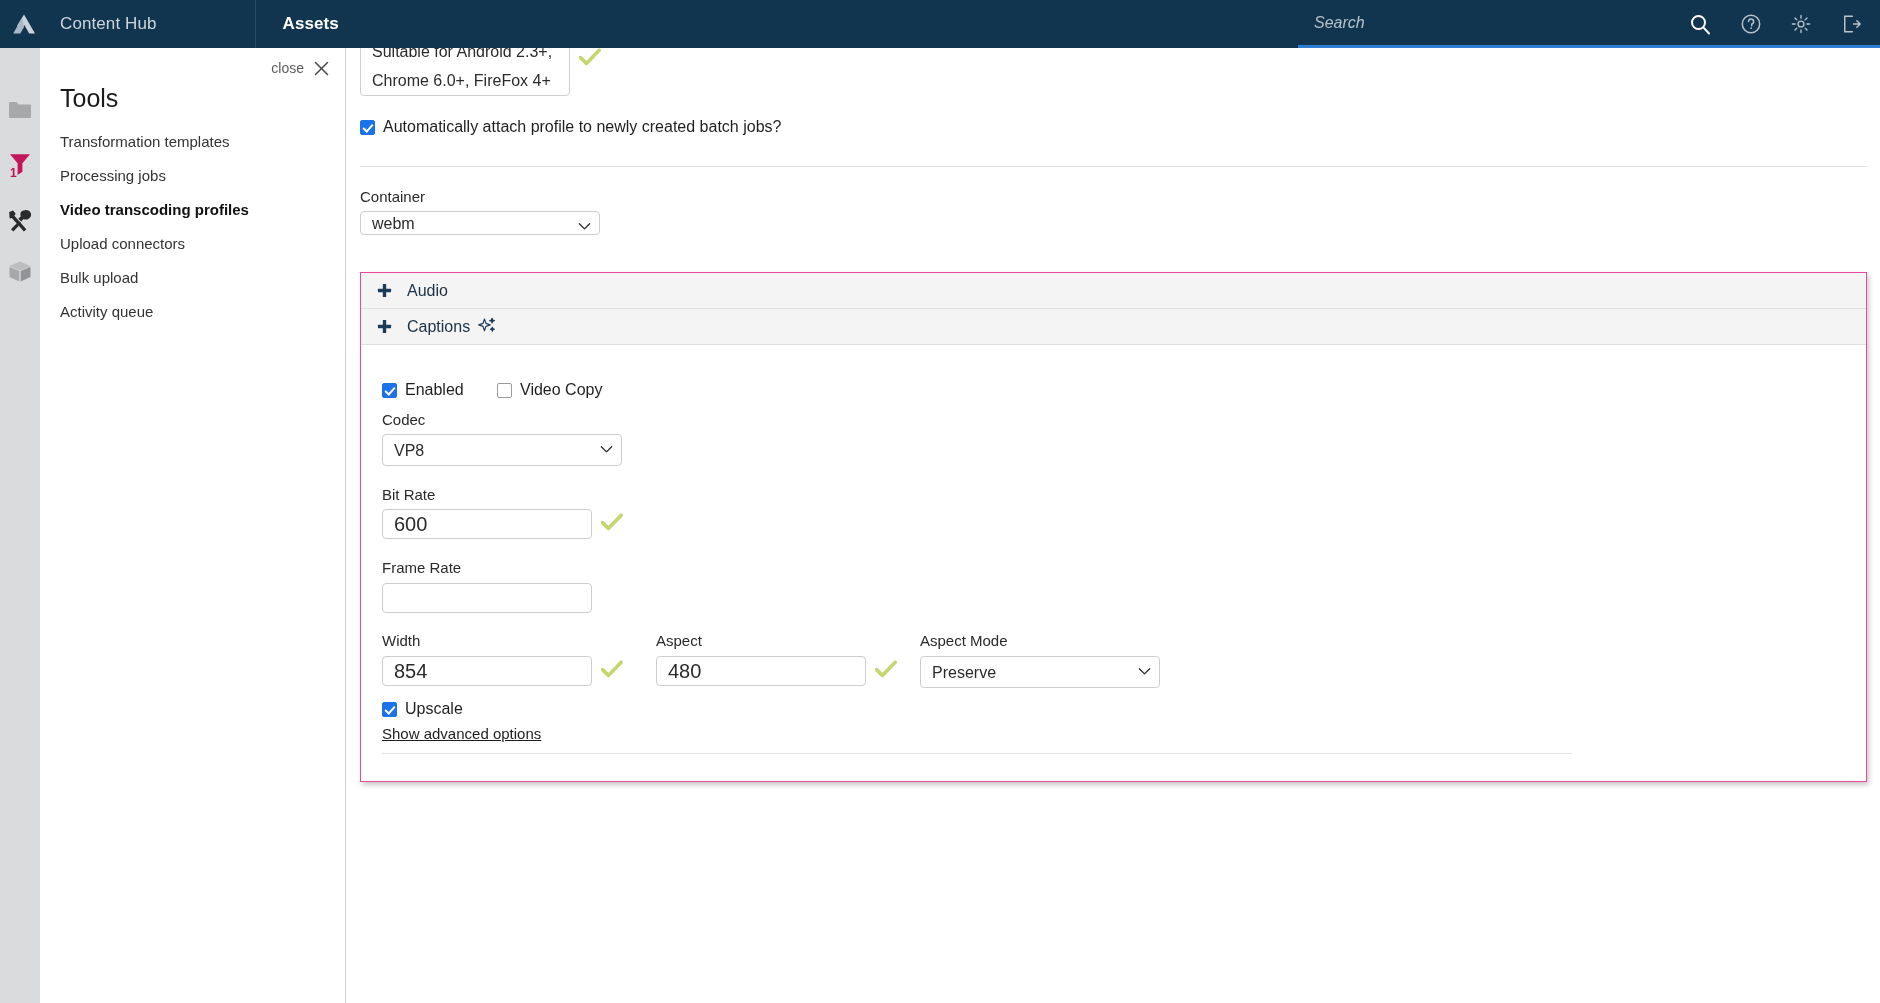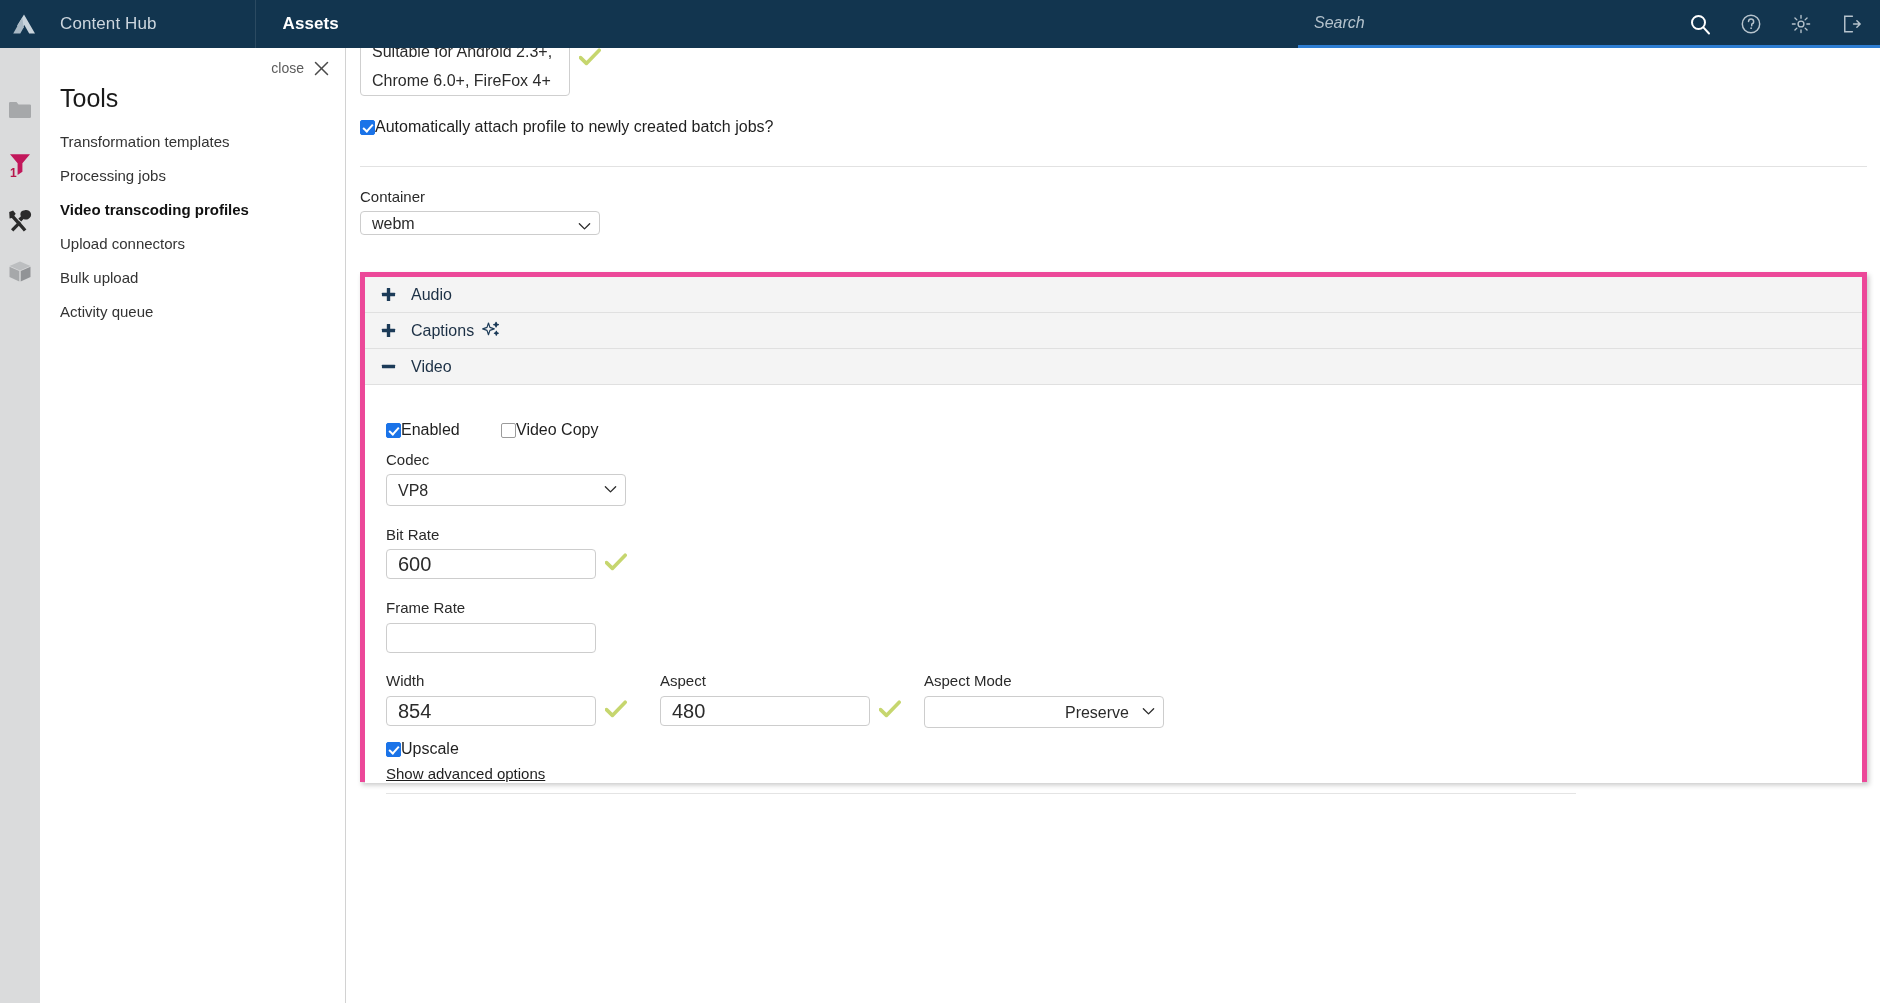--- a/index.html
+++ b/index.html
@@ -117,21 +117,21 @@
     font-size: 16px; color: #2b2b2b; line-height: 29px;
     resize: none; outline: none;
     font-family: "Liberation Sans", sans-serif;
     overflow: hidden;
   }
   .tick-sm {
     position: absolute; left: 232px; top: 0px;
   }
 
   .cb-row {
-    position: absolute; display: flex; align-items: center; 
+    position: absolute; display: flex; align-items: center; gap: 8px;
   }
   .cb {
     width: 15px; height: 15px; border-radius: 2px;
     border: 1px solid #9b9b9b; background: #ffffff;
     display: inline-block; position: relative; cursor: pointer; flex: none;
   }
   .cb.checked { background: #1a73e8; border-color: #1a73e8; }
   .cb.checked::after {
     content: ""; position: absolute;
     left: 4px; top: 1px; width: 4px; height: 8px;
@@ -165,21 +165,21 @@
     background: #ffffff; color: #2b2b2b;
     font-size: 20px; font-family: "Liberation Sans", sans-serif;
     padding: 0 11px; outline: none;
   }
 
   
   .accordion {
     position: absolute; left: 13px; top: 224px;
     width: 1507px; height: 510px;
     background: #ffffff;
-    border: 5px solid #ec4899;
+    border: 1px solid #ec4899;
     box-shadow: 2px 3px 5px rgba(0,0,0,.22);
   }
   .acc-head {
     height: 36px; background: #f4f4f4;
     border-bottom: 1px solid #e0e0e0;
     display: flex; align-items: center;
     cursor: pointer;
   }
   .acc-icon {
     width: 46px; display: flex; align-items: center; justify-content: center;
@@ -347,28 +347,20 @@
           <span style="display:flex">
             <svg width="20" height="19" viewBox="0 0 22 21" fill="none" stroke="#1c3b58" stroke-width="1.3" stroke-linejoin="round">
               <path d="M8.2 2.2 9.8 7.1 14.6 8.7 9.8 10.3 8.2 15.2 6.6 10.3 1.8 8.7 6.6 7.1Z"></path>
               <path d="M16.6 1.4 17.3 3.3 19.2 4 17.3 4.7 16.6 6.6 15.9 4.7 14 4 15.9 3.3Z" fill="#1c3b58"></path>
               <path d="M16.9 11.3 17.5 12.9 19.1 13.5 17.5 14.1 16.9 15.7 16.3 14.1 14.7 13.5 16.3 12.9Z" fill="#1c3b58"></path>
             </svg>
           </span>
         </span>
       </div>
 
-      <div class="acc-head">
-        <span class="acc-icon">
-          <svg width="15" height="15" viewBox="0 0 16 16" fill="#1c3b58">
-            <rect x="1" y="6.2" width="14" height="3.6" rx="0.4"></rect>
-          </svg>
-        </span>
-        <span class="acc-title">Video</span>
-      </div>
 
       <div class="acc-body">
 
         <div class="cb-row" style="left:21px; top:36px;">
           <span class="cb checked"></span>
           <span class="cb-label">Enabled</span>
         </div>
         <div class="cb-row" style="left:116px; top:36px;margin-left:20px;">
           <span class="cb"></span>
           <span class="cb-label">Video Copy</span>
@@ -405,21 +397,21 @@
 
         <div class="fld-label" style="left:295px; top:287px;">Aspect</div>
         <input class="txt" style="left: 295px; top: 311px; width: 210px; height: 30px;" type="text" value="480">
         <span style="position:absolute; left:514px; top:315px;">
           <svg width="22" height="18" viewBox="0 0 22 18">
             <path d="M1.5 9.6 7.4 15.4 20.2 2.2" fill="none" stroke="#c6d66e" stroke-width="3.6" stroke-linecap="round" stroke-linejoin="round"></path>
           </svg>
         </span>
 
         <div class="fld-label" style="left:559px; top:287px;">Aspect Mode</div>
-        <select class="sel" style="left:559px; top:311px; width:240px; height:32px;text-align:right;">
+        <select class="sel" style="left:559px; top:311px; width:240px; height:32px;">
           <option>Preserve</option>
         </select>
         <span class="sel-chev" style="left:776px; top:319px;">
           <svg width="15" height="15" viewBox="0 0 16 16" fill="none" stroke="#2b2b2b" stroke-width="1.4">
             <path d="M2.5 5 8 10.5 13.5 5" stroke-linecap="round" stroke-linejoin="round"></path>
           </svg>
         </span>
 
         <div class="cb-row" style="left:21px; top:355px;">
           <span class="cb checked"></span>

